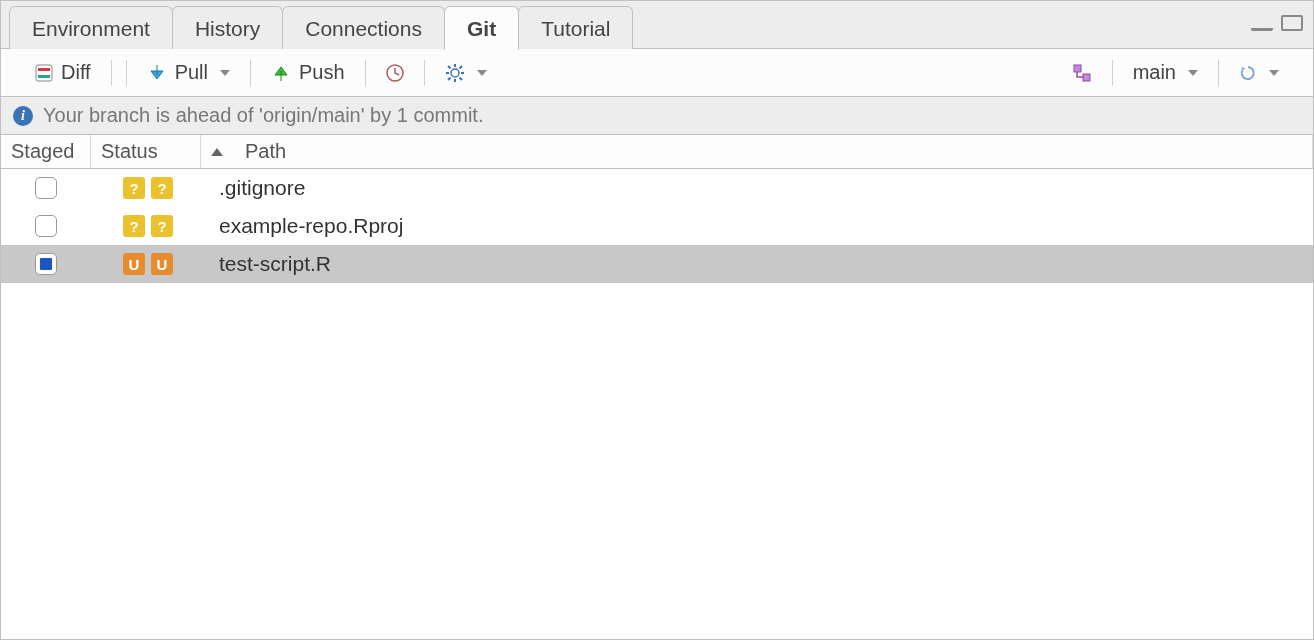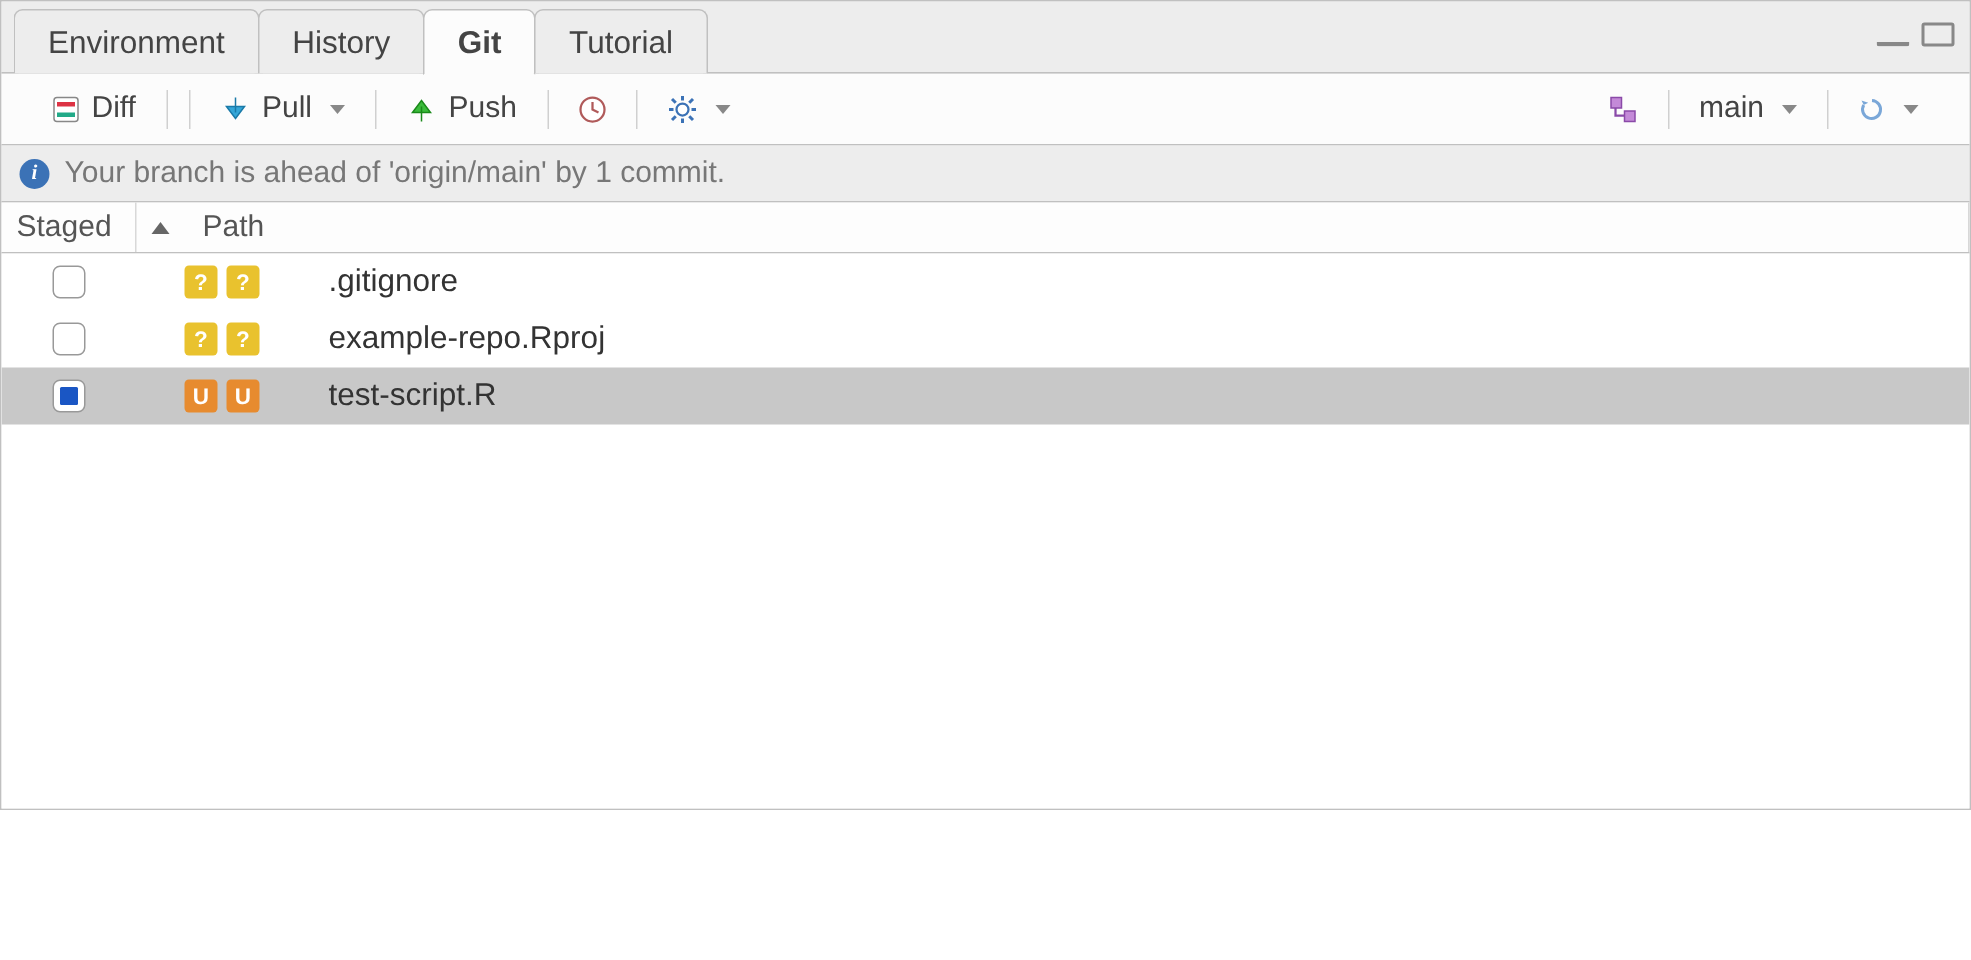--- a/index.html
+++ b/index.html
@@ -8,21 +8,21 @@
       font-size: 20px;
       color: #333;
       background: #fff;
       width: 1314px;
       height: 640px;
       overflow: hidden;
     }
     .panel {
       border: 1px solid #c0c0c0;
       width: 1314px;
-      height: 540px;
+      height: 640px;
       display: flex;
       flex-direction: column;
       background: #ededed;
     }
     
     .tabbar {
       display: flex;
       align-items: flex-end;
       height: 48px;
       background: #ededed;
@@ -156,20 +156,21 @@
     .badge.u { background:#e78b2f; }
   </style>
 </head>
 <body>
 
 <div class="panel">
 
   <div class="tabbar">
     <div class="tab">Environment</div>
     <div class="tab">History</div>
+    <div class="tab">Connections</div>
     <div class="tab active">Git</div>
     <div class="tab">Tutorial</div>
     <div class="tabbar-right">
       <span class="win-icon min"></span>
       <span class="win-icon"></span>
     </div>
   </div>
 
   <div class="toolbar">
     <div class="tbtn">
@@ -259,20 +260,21 @@
     </div>
   </div>
 
   <div class="infobar">
     <span class="info-icon">i</span>
     <span>Your branch is ahead of 'origin/main' by 1 commit.</span>
   </div>
 
   <div class="thead">
     <div class="th staged">Staged</div>
+    <div class="th status">Status</div>
     <div class="th path">
       <span class="sort-caret"></span>
       <span>Path</span>
     </div>
   </div>
 
   <div class="rows" id="rows">
       <div class="row">
         <div class="cell staged">
           <span class="chk"></span>

